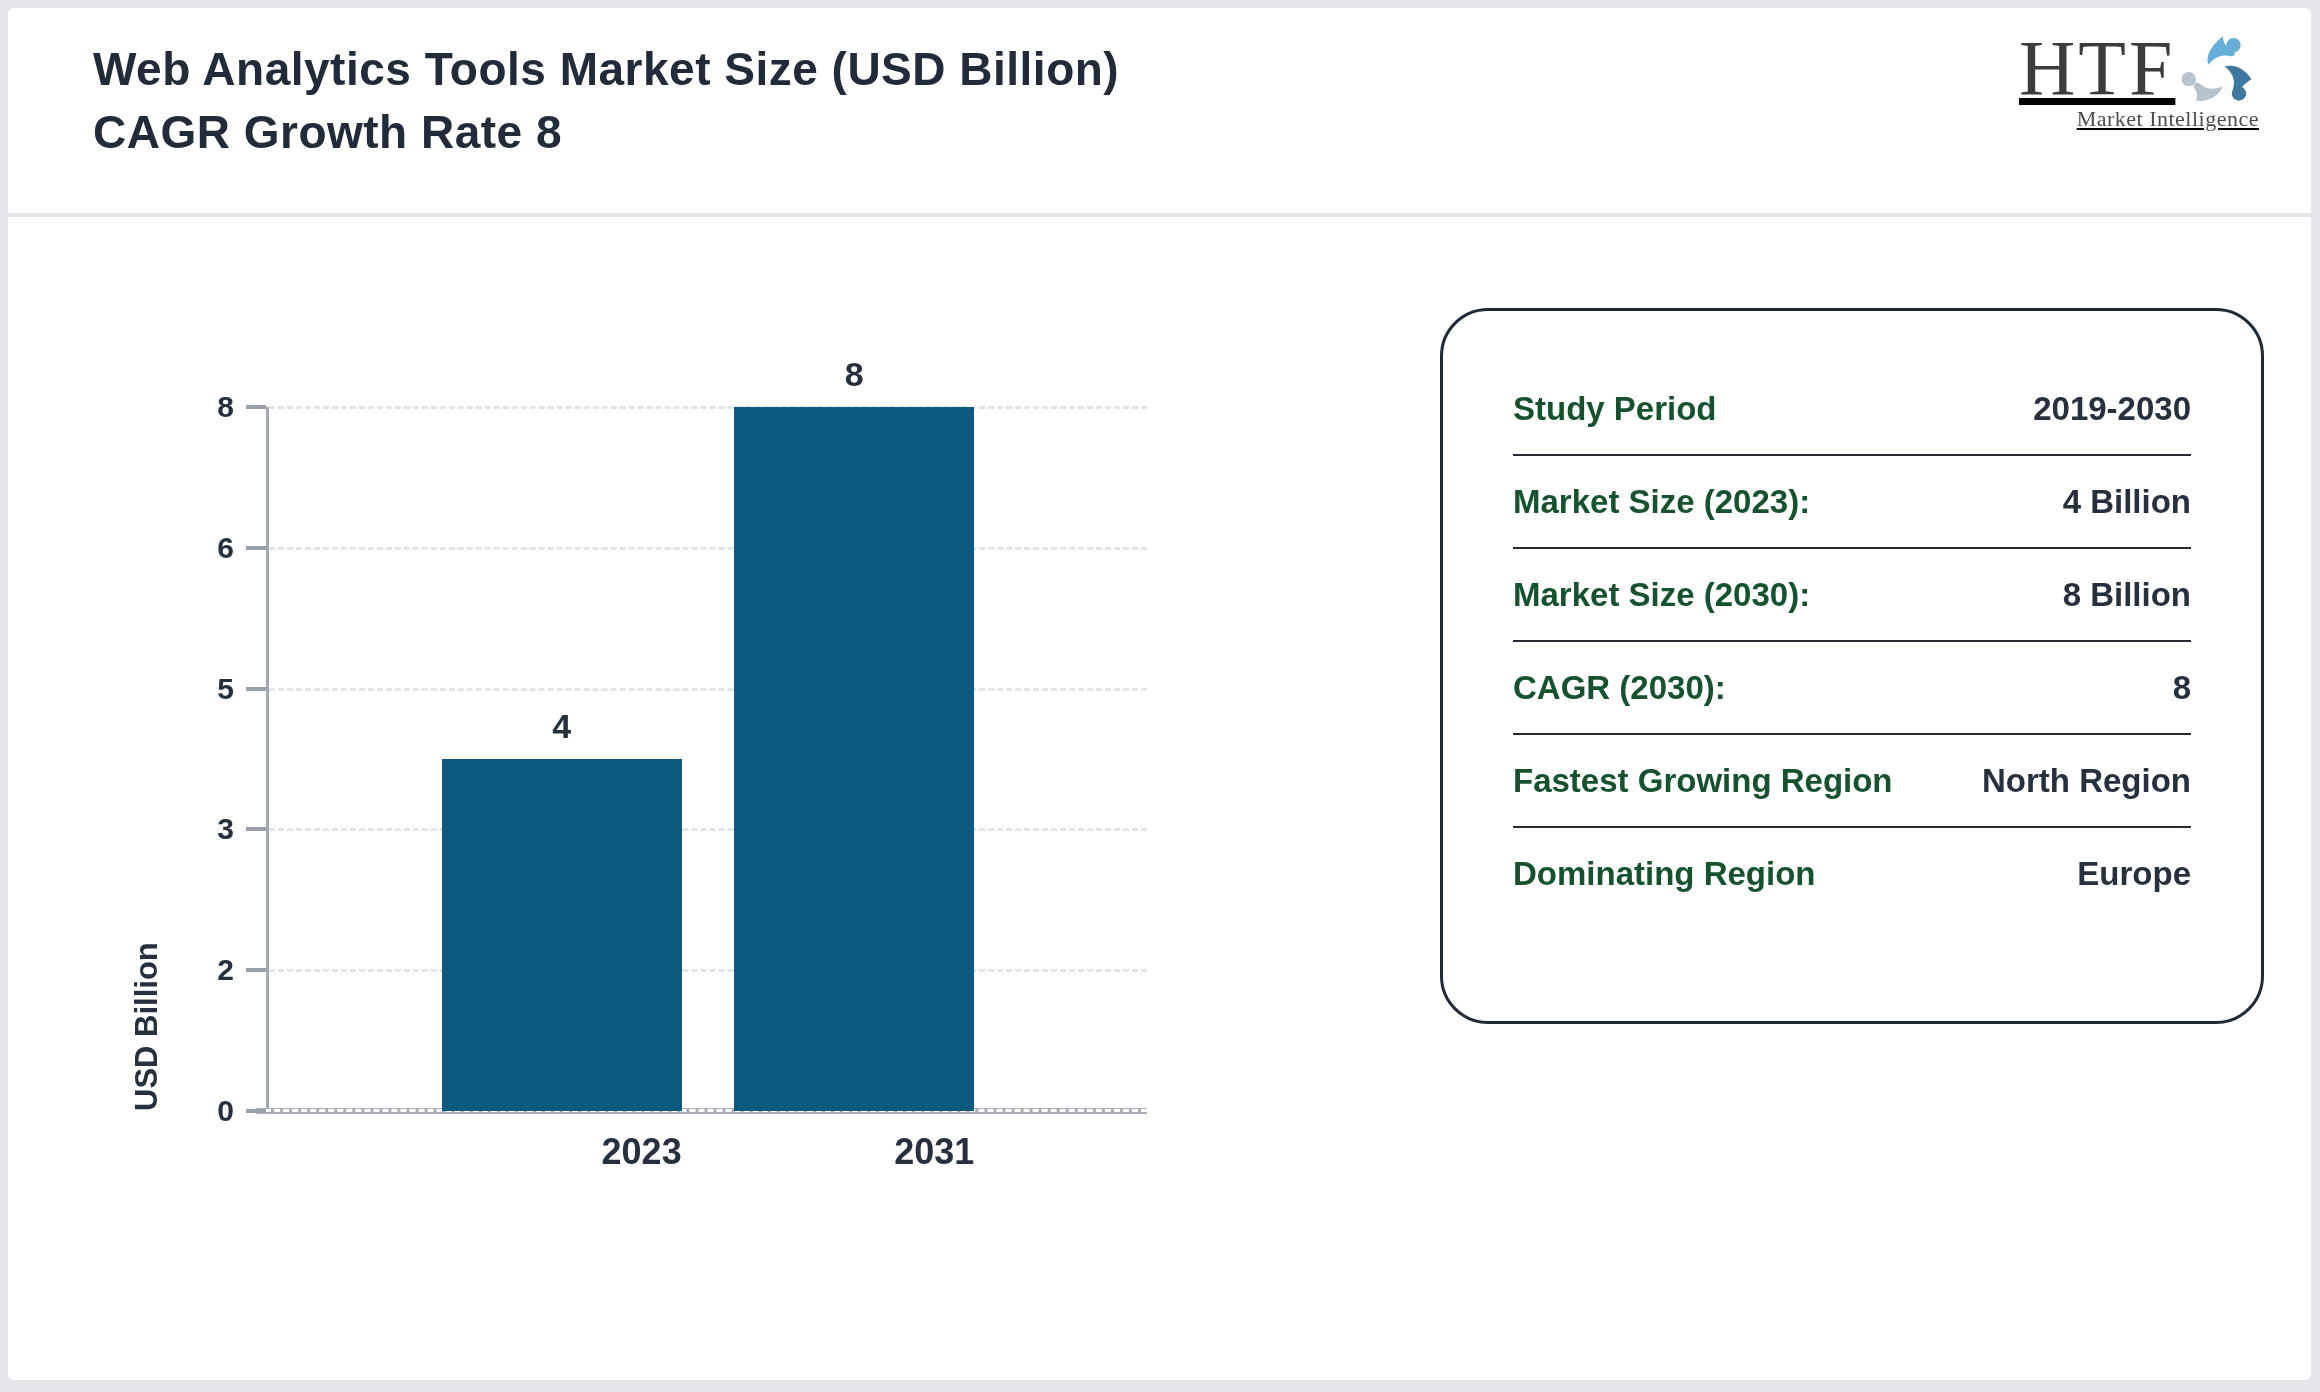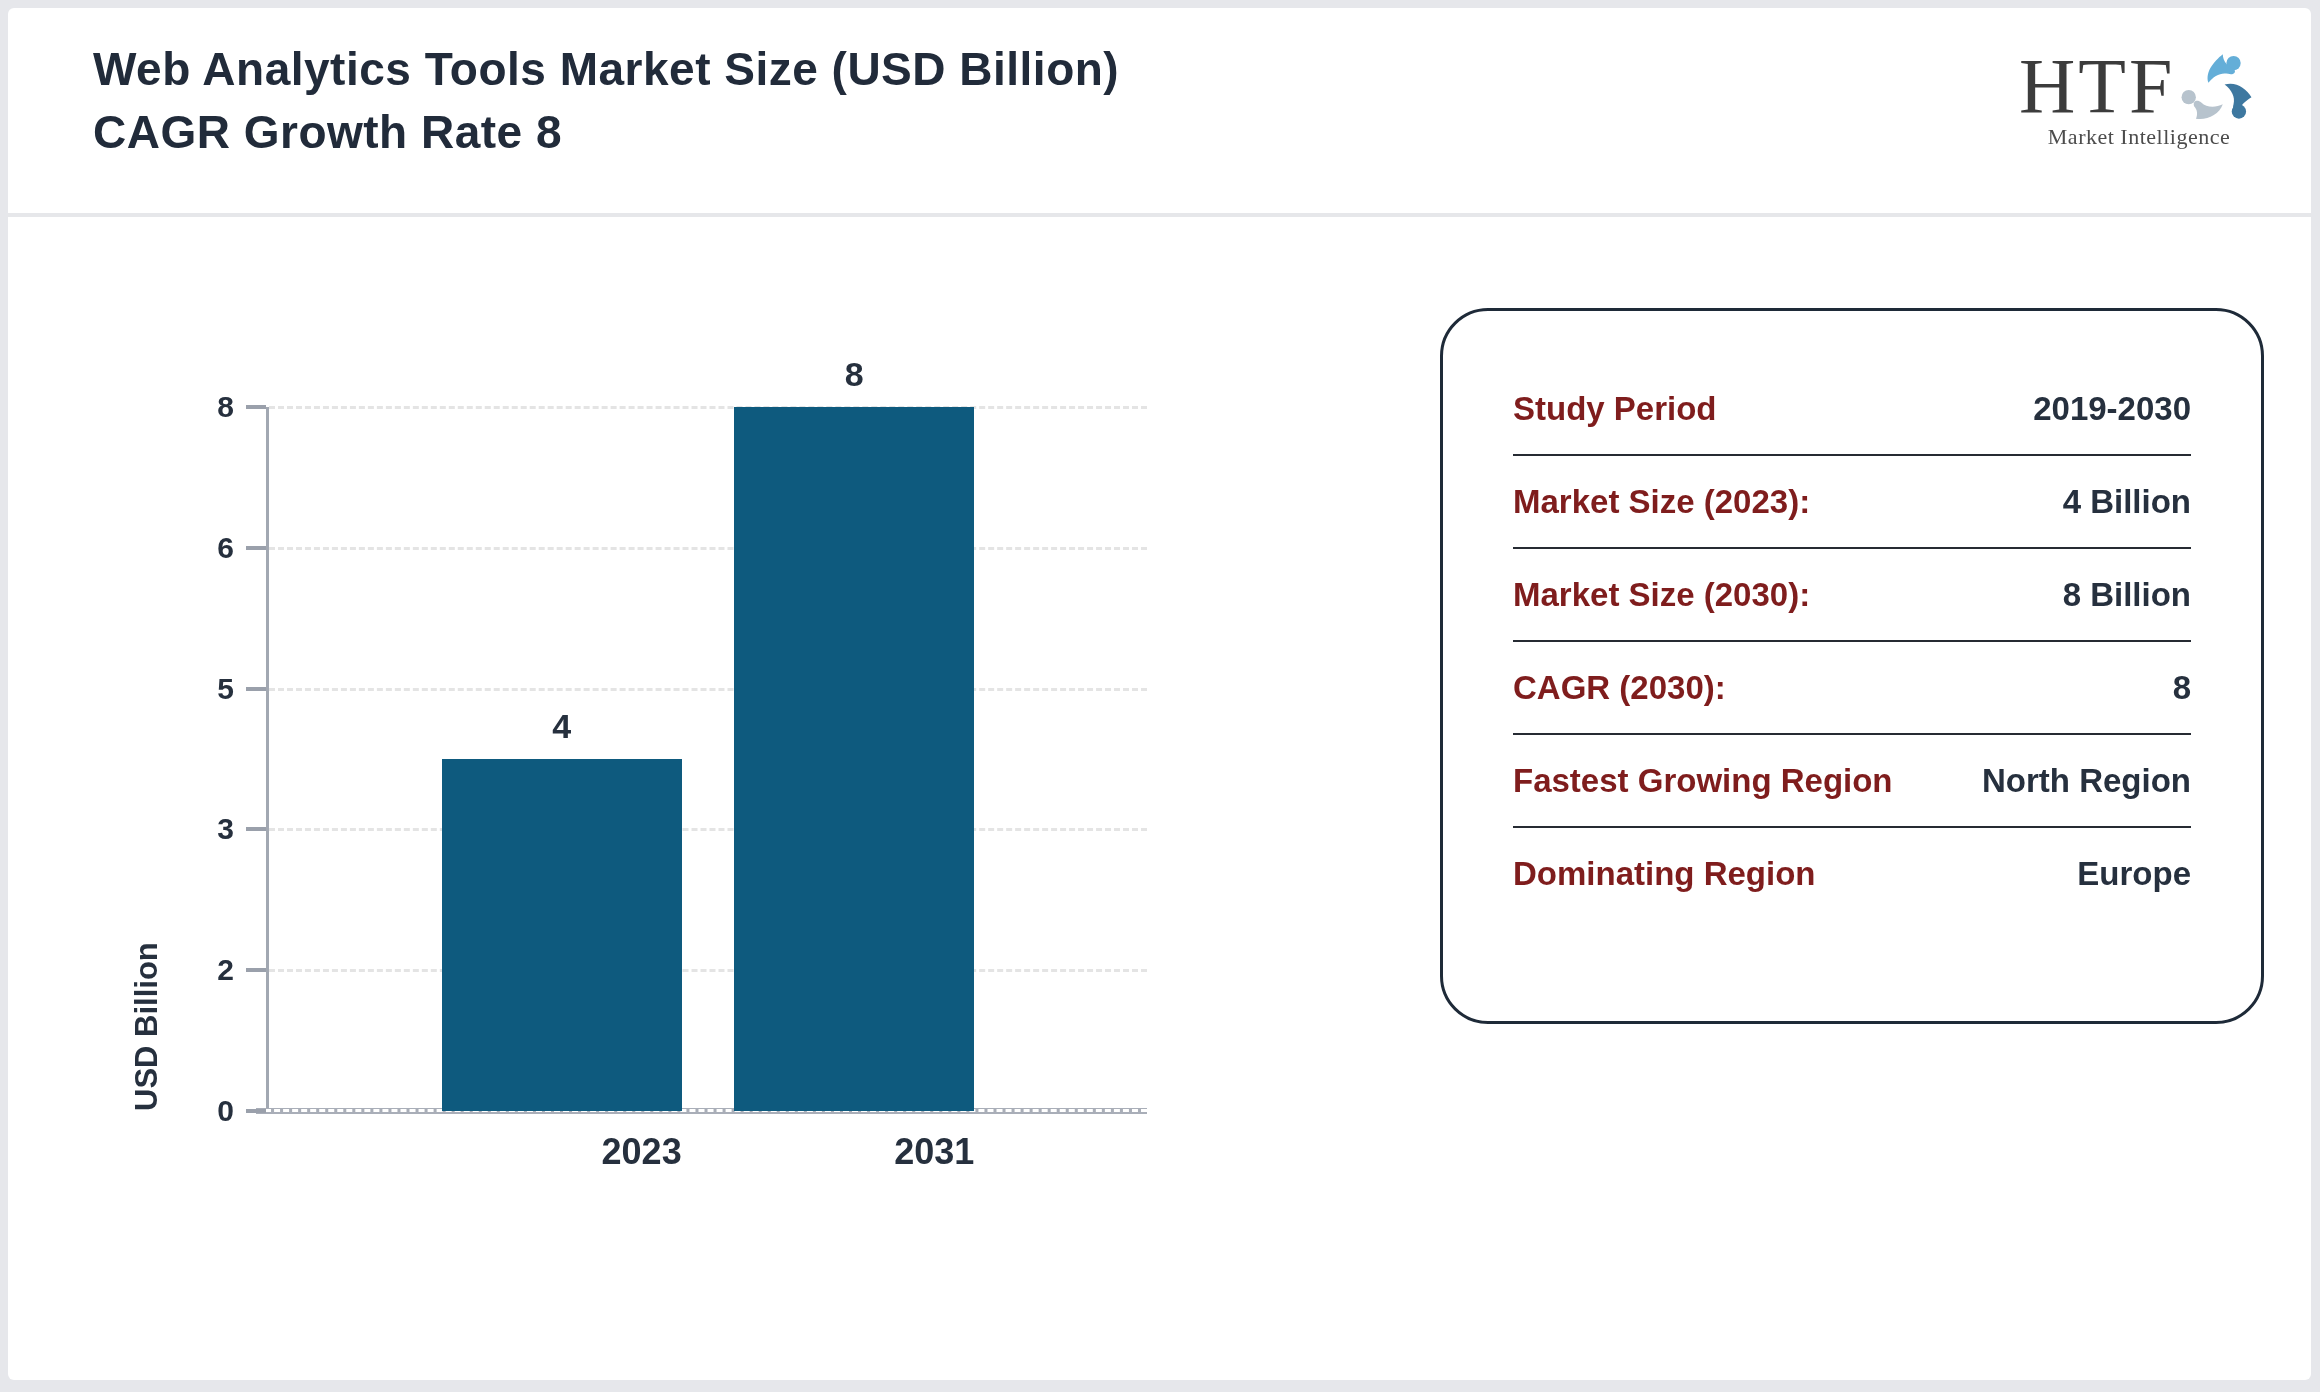--- a/index.html
+++ b/index.html
@@ -27,23 +27,24 @@
   }
   .header-divider {
     position: absolute;
     left: 0; right: 0; top: 205px;
     height: 4px;
     background: #e6e7ea;
   }
   
   .logo {
     position: absolute;
-    right: 52px; top: 32px;
-    width: 240px;
-    text-align: center;
+    right: 52px; top: 14px;
+    width: 240px;
+    text-align: right;
+    text-decoration: underline;
   }
   .logo-row {
     display: flex;
     align-items: flex-start;
     justify-content: center;
   }
   .logo-brand {
     font-family: "Liberation Serif", serif;
     font-size: 78px;
     line-height: 92px;
@@ -142,21 +143,21 @@
     position: absolute;
     left: 70px; right: 70px; top: 52px;
   }
   .info-row {
     display: flex;
     justify-content: space-between;
     align-items: center;
     padding: 24px 0;
   }
   .info-row-label {
-    color: #7f1d1d;
+    color: #14532d;
     font-size: 33px;
     font-weight: bold;
     line-height: 43px;
     max-width: 400px;
   }
   .info-row-value {
     color: #26303e;
     font-size: 33px;
     font-weight: bold;
     line-height: 43px;

